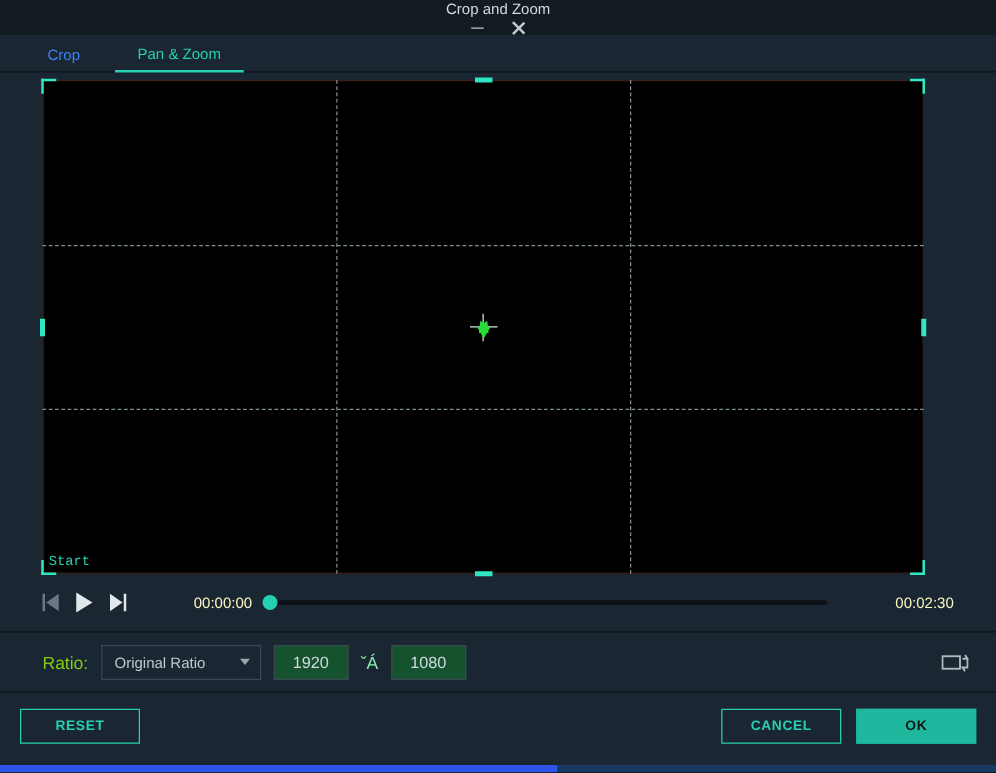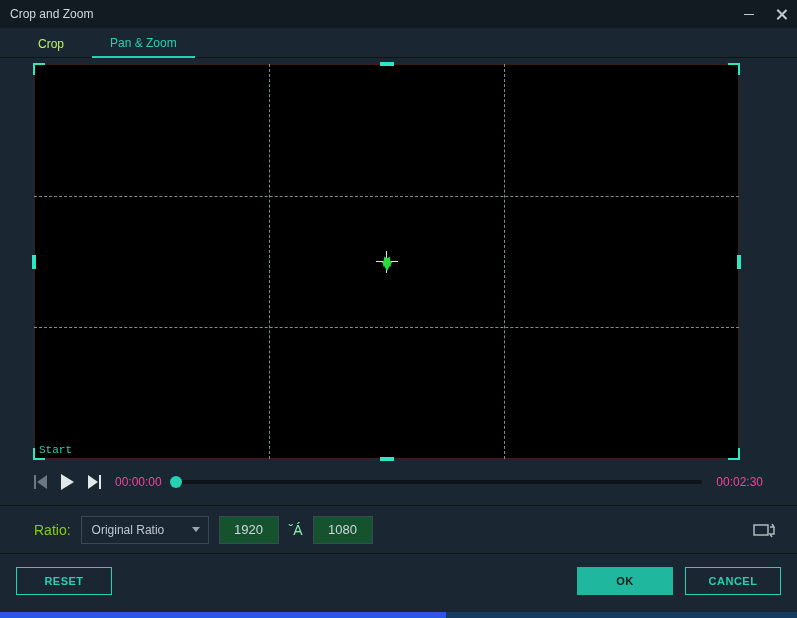--- a/index.html
+++ b/index.html
@@ -13,20 +13,21 @@
     position: relative;
   }
   
   .titlebar {
     height: 28px;
     background: #131b22;
     display: flex;
     align-items: center;
     padding: 0 10px;
     justify-content: space-between;
+    flex-direction: column;
   }
   .titlebar .title { font-size: 12px; color: #d0d8e0; }
   .title-controls { display: flex; gap: 22px; align-items: center; }
   .min-icon { width: 10px; height: 1px; background: #c0c8d0; }
   .close-icon { position: relative; width: 11px; height: 11px; }
   .close-icon::before, .close-icon::after {
     content: ""; position: absolute; left: 5px; top: -1px;
     width: 1.5px; height: 13px; background: #c0c8d0;
   }
   .close-icon::before { transform: rotate(45deg); }
@@ -38,21 +39,21 @@
     display: flex;
     align-items: flex-end;
     border-bottom: 1px solid #0d1318;
     padding-left: 20px;
     gap: 10px;
     background: #1a2631;
   }
   .tab {
     padding: 6px 18px 6px;
     font-size: 12px;
-    color: #bef264;
+    color: #3b82f6;
     cursor: pointer;
   }
   .tab.active {
     color: #26d0b3;
     border-bottom: 2px solid #26d0b3;
     margin-bottom: -1px;
   }
 
   
   .preview-wrap { padding: 6px 34px 0 34px; position: relative; }
@@ -134,21 +135,21 @@
   .tri-play {
     width:0;height:0;border-top:8px solid transparent;border-bottom:8px solid transparent;
     border-left:13px solid #e0e8ec;
   }
   .next-frame { display:flex; align-items:center; }
   .next-frame .t {
     width:0;height:0;border-top:7px solid transparent;border-bottom:7px solid transparent;
     border-left:10px solid #e0e8ec;
   }
   .next-frame .bar { width:2px; height:14px; background:#e0e8ec; margin-left:1px; }
-  .time { font-size:12px; color:#ec4899; font-variant-numeric: tabular-nums; }
+  .time { font-size:12px; color:#fef9c3; font-variant-numeric: tabular-nums; margin-left: 40px; }
   .slider {
     flex:1; position:relative; height:4px;
     background:#0d1318; border-radius:2px;
   }
   .slider .knob {
     position:absolute; left:0; top:50%; transform:translate(-50%,-50%);
     width:12px; height:12px; border-radius:50%;
     background:#26d0b3;
   }
 
@@ -284,20 +285,20 @@
     <svg width="22" height="16" viewBox="0 0 22 16">
       <rect x="1" y="3" width="14" height="10" fill="none" stroke="#aeb8c0" stroke-width="1.5"></rect>
       <path d="M17 5 H21 L19 2 M21 5 V12 L17 12 L19 15" fill="none" stroke="#aeb8c0" stroke-width="1.5"></path>
     </svg>
   </div>
 </div>
 
 <div class="footer">
   <div class="btn">RESET</div>
   <div class="spacer"></div>
+  <div class="btn">CANCEL</div>
   <div class="btn primary">OK</div>
-  <div class="btn">CANCEL</div>
 </div>
 
 <div class="bottom-bar">
   <div class="a"></div>
     <div class="b"></div>
 </div>
 
 </body></html>

